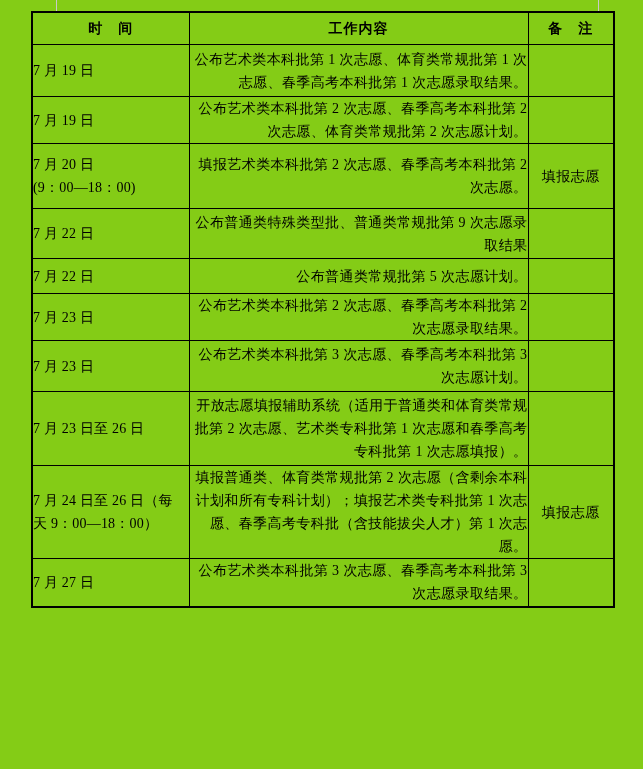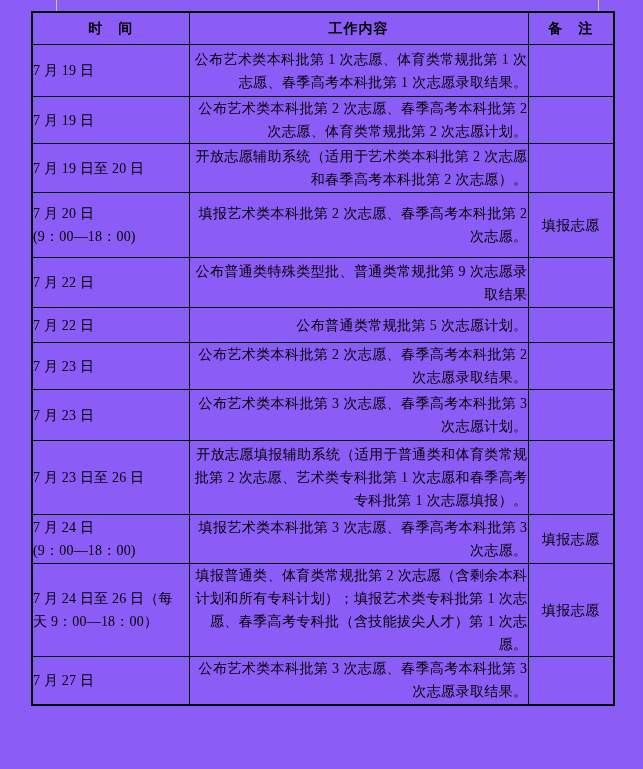--- a/index.html
+++ b/index.html
@@ -4,21 +4,21 @@
 <style>
   html, body {
     margin: 0;
     padding: 0;
     background: #ffffff;
   }
   .page {
     position: relative;
     width: 643px;
     height: 769px;
-    background: #8b5cf6;
+    background: #84cc16;
     overflow: hidden;
     font-family: "Liberation Serif", "DejaVu Serif", serif;
     color: #000000;
   }
   .margin-tick {
     position: absolute;
     top: 0;
     width: 1px;
     height: 11px;
     background: #c9c9c9;
@@ -98,26 +98,20 @@
           <td class="content-cell">公布艺术类本科批第 1 次志愿、体育类常规批第 1 次
 志愿、春季高考本科批第 1 次志愿录取结果。</td>
           <td class="remark-cell"></td>
         </tr>
         <tr style="height: 46px;">
           <td class="time-cell">7 月 19 日</td>
           <td class="content-cell">公布艺术类本科批第 2 次志愿、春季高考本科批第 2
 次志愿、体育类常规批第 2 次志愿计划。</td>
           <td class="remark-cell"></td>
         </tr>
-        <tr style="height: 49px;">
-          <td class="time-cell">7 月 19 日至 20 日</td>
-          <td class="content-cell">开放志愿辅助系统（适用于艺术类本科批第 2 次志愿
-和春季高考本科批第 2 次志愿）。</td>
-          <td class="remark-cell"></td>
-        </tr>
         <tr style="height: 65px;">
           <td class="time-cell">7 月 20 日
 (9：00—18：00)</td>
           <td class="content-cell">填报艺术类本科批第 2 次志愿、春季高考本科批第 2
 次志愿。</td>
           <td class="remark-cell">填报志愿</td>
         </tr>
         <tr style="height: 50px;">
           <td class="time-cell">7 月 22 日</td>
           <td class="content-cell">公布普通类特殊类型批、普通类常规批第 9 次志愿录
@@ -141,27 +135,20 @@
 次志愿计划。</td>
           <td class="remark-cell"></td>
         </tr>
         <tr style="height: 74px;">
           <td class="time-cell">7 月 23 日至 26 日</td>
           <td class="content-cell">开放志愿填报辅助系统（适用于普通类和体育类常规
 批第 2 次志愿、艺术类专科批第 1 次志愿和春季高考
 专科批第 1 次志愿填报）。</td>
           <td class="remark-cell"></td>
         </tr>
-        <tr style="height: 49px;">
-          <td class="time-cell">7 月 24 日
-(9：00—18：00)</td>
-          <td class="content-cell">填报艺术类本科批第 3 次志愿、春季高考本科批第 3
-次志愿。</td>
-          <td class="remark-cell">填报志愿</td>
-        </tr>
         <tr style="height: 72px;">
           <td class="time-cell">7 月 24 日至 26 日（每
 天 9：00—18：00）</td>
           <td class="content-cell">填报普通类、体育类常规批第 2 次志愿（含剩余本科
 计划和所有专科计划）；填报艺术类专科批第 1 次志
 愿、春季高考专科批（含技能拔尖人才）第 1 次志愿。</td>
           <td class="remark-cell">填报志愿</td>
         </tr>
         <tr style="height: 48px;">
           <td class="time-cell">7 月 27 日</td>

